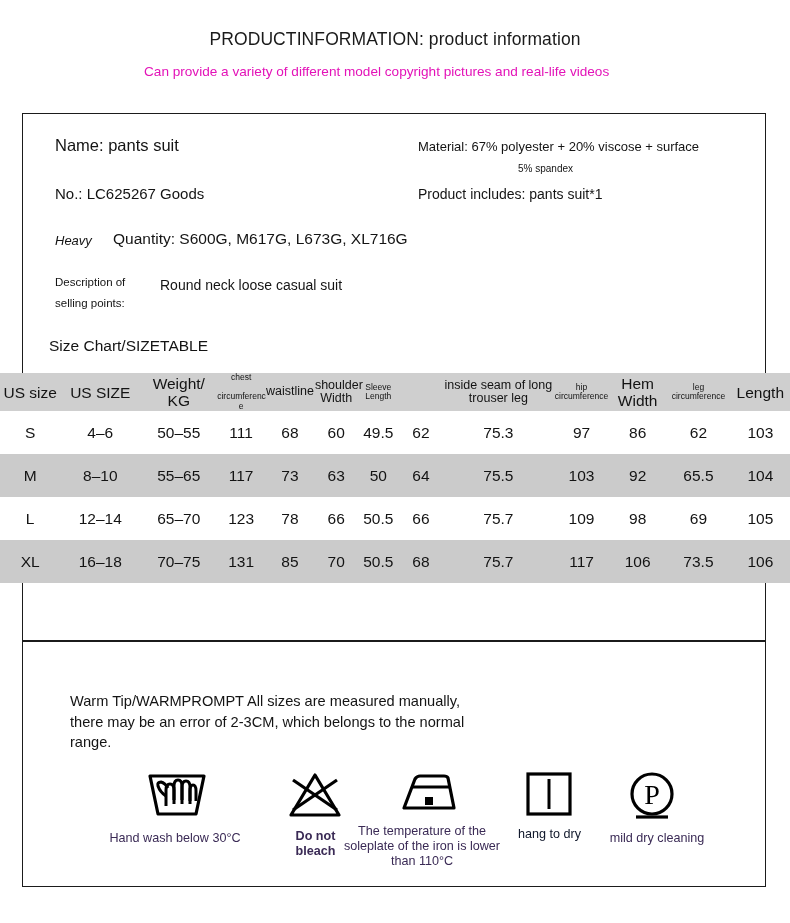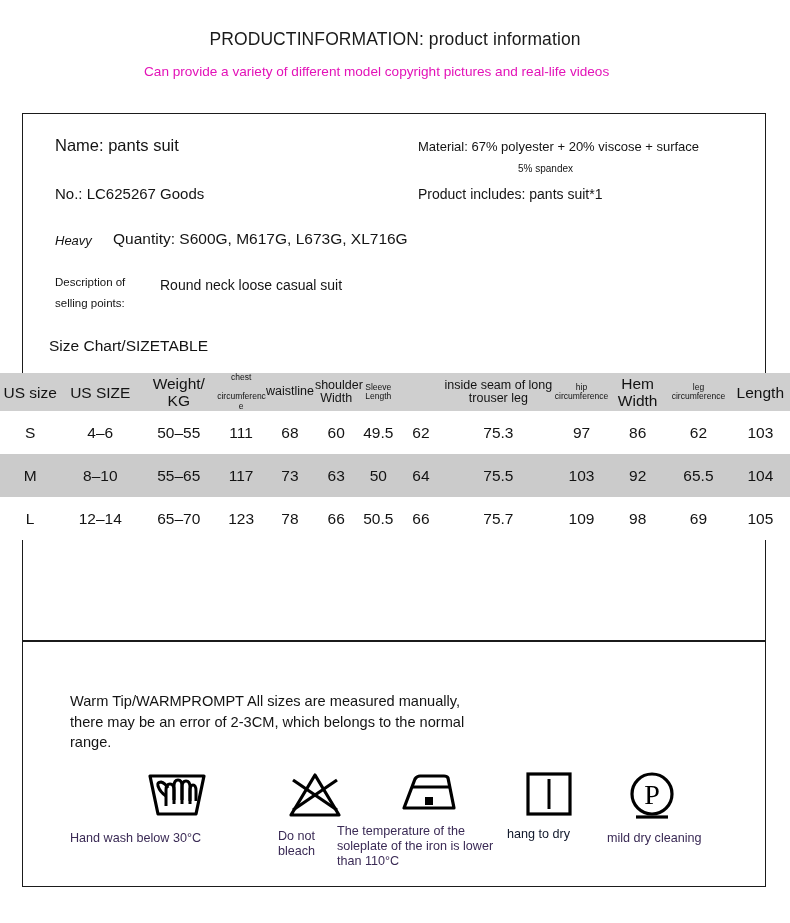--- a/index.html
+++ b/index.html
@@ -144,27 +144,28 @@
     width: 744px;
     height: 120px;
   }
   .care-item { position: absolute; }
   .care-icon { display: block; }
   .care-caption {
     font-size: 12.6px;
     line-height: 15px;
     color: #3a2a55;
     margin-top: 9px;
+    text-align: center;
   }
 
   #care-handwash { left: 48px;  top: 0;  width: 210px; }
   #care-handwash .care-icon-wrap { margin-left: 76px; }
   #care-handwash .care-caption { margin-top: 11px; }
 
-  #care-bleach   { left: 256px; top: 0;  width: 75px; }
+  #care-bleach   { left: 256px; top: 0;  width: 75px; font-weight: bold; }
   #care-bleach .care-icon-wrap { margin-left: 9px; }
 
   #care-iron     { left: 315px; top: 0;  width: 170px; }
   #care-iron .care-icon-wrap { margin-left: 63px; }
 
   #care-hang     { left: 485px; top: 0;  width: 85px; }
   #care-hang .care-icon-wrap { margin-left: 17px; }
 
   #care-dryclean { left: 585px; top: 0;  width: 100px; }
   #care-dryclean .care-icon-wrap { margin-left: 19px; }
@@ -272,20 +273,35 @@
         <td class="c4">78</td>
         <td class="c5">66</td>
         <td class="c6">50.5</td>
         <td class="c7">66</td>
         <td class="c8">75.7</td>
         <td class="c9">109</td>
         <td class="c10">98</td>
         <td class="c11">69</td>
         <td class="c12">105</td>
       </tr>
+      <tr class="even">
+        <td class="c0">XL</td>
+        <td class="c1">16–18</td>
+        <td class="c2">70–75</td>
+        <td class="c3">131</td>
+        <td class="c4">85</td>
+        <td class="c5">70</td>
+        <td class="c6">50.5</td>
+        <td class="c7">68</td>
+        <td class="c8">75.7</td>
+        <td class="c9">117</td>
+        <td class="c10">106</td>
+        <td class="c11">73.5</td>
+        <td class="c12">106</td>
+      </tr>
     </tbody>
 </table>
 
 <div id="table-divider"></div>
 
 <div id="warm-tip">Warm Tip/WARMPROMPT All sizes are measured manually, there may be an error of 2-3CM, which belongs to the normal range.</div>
 
 <div id="care-row">
 
   <div class="care-item" id="care-handwash">

